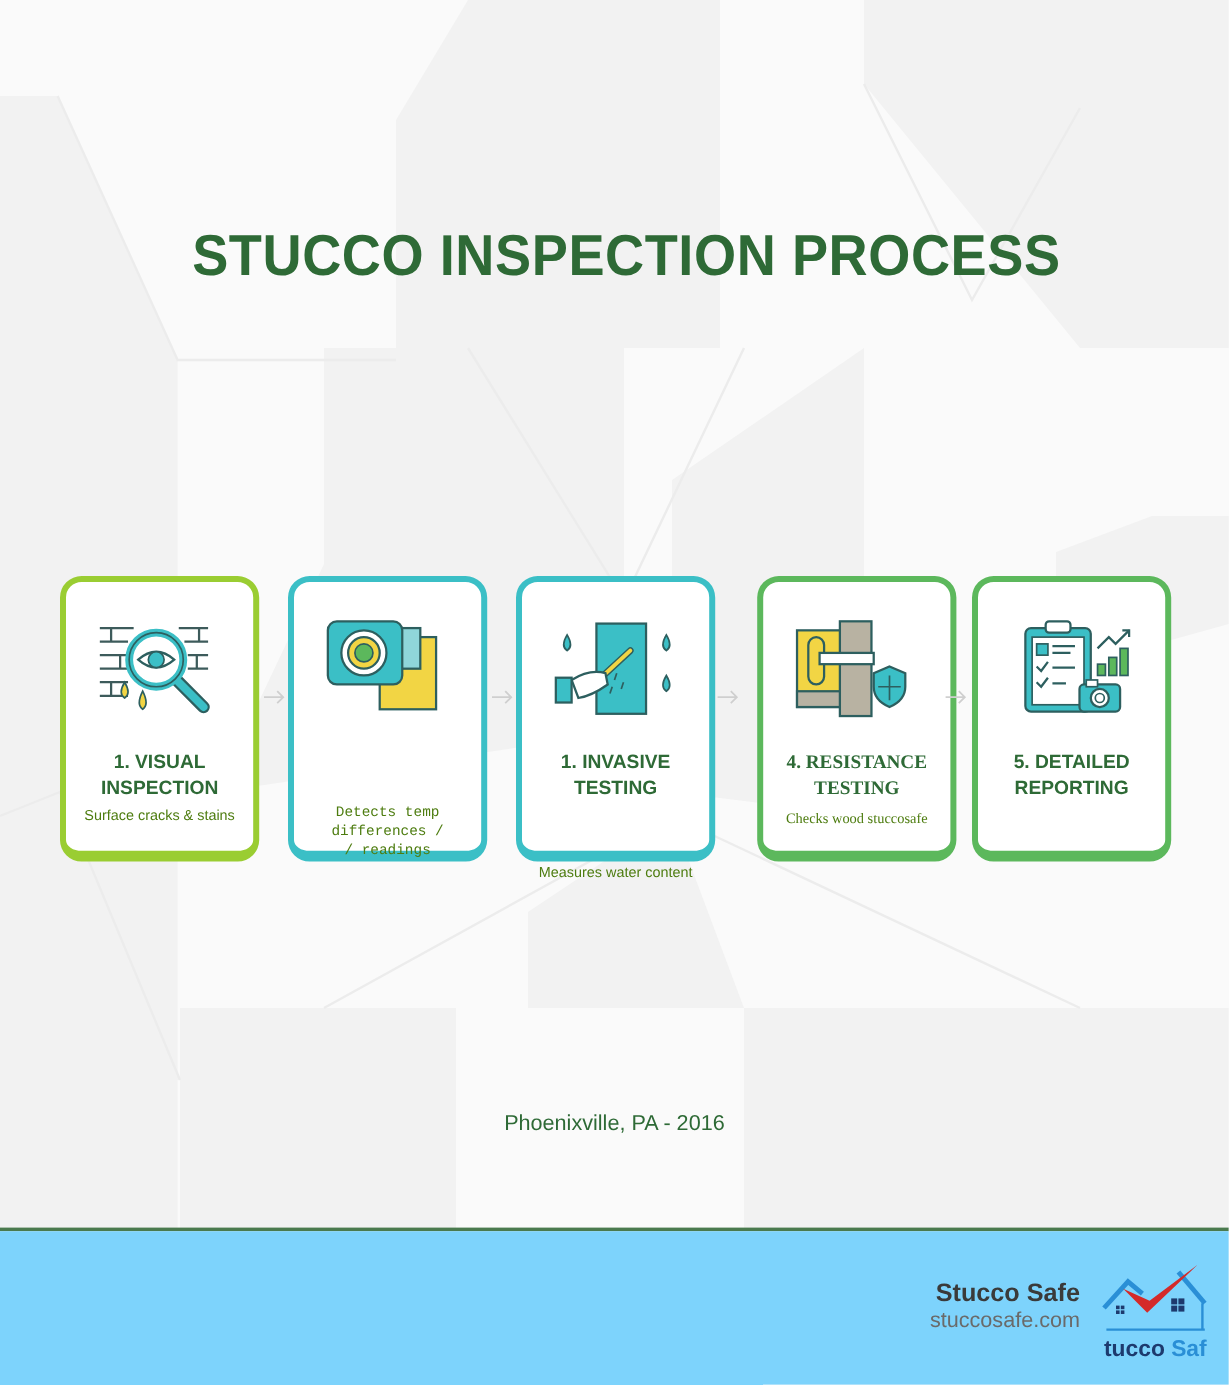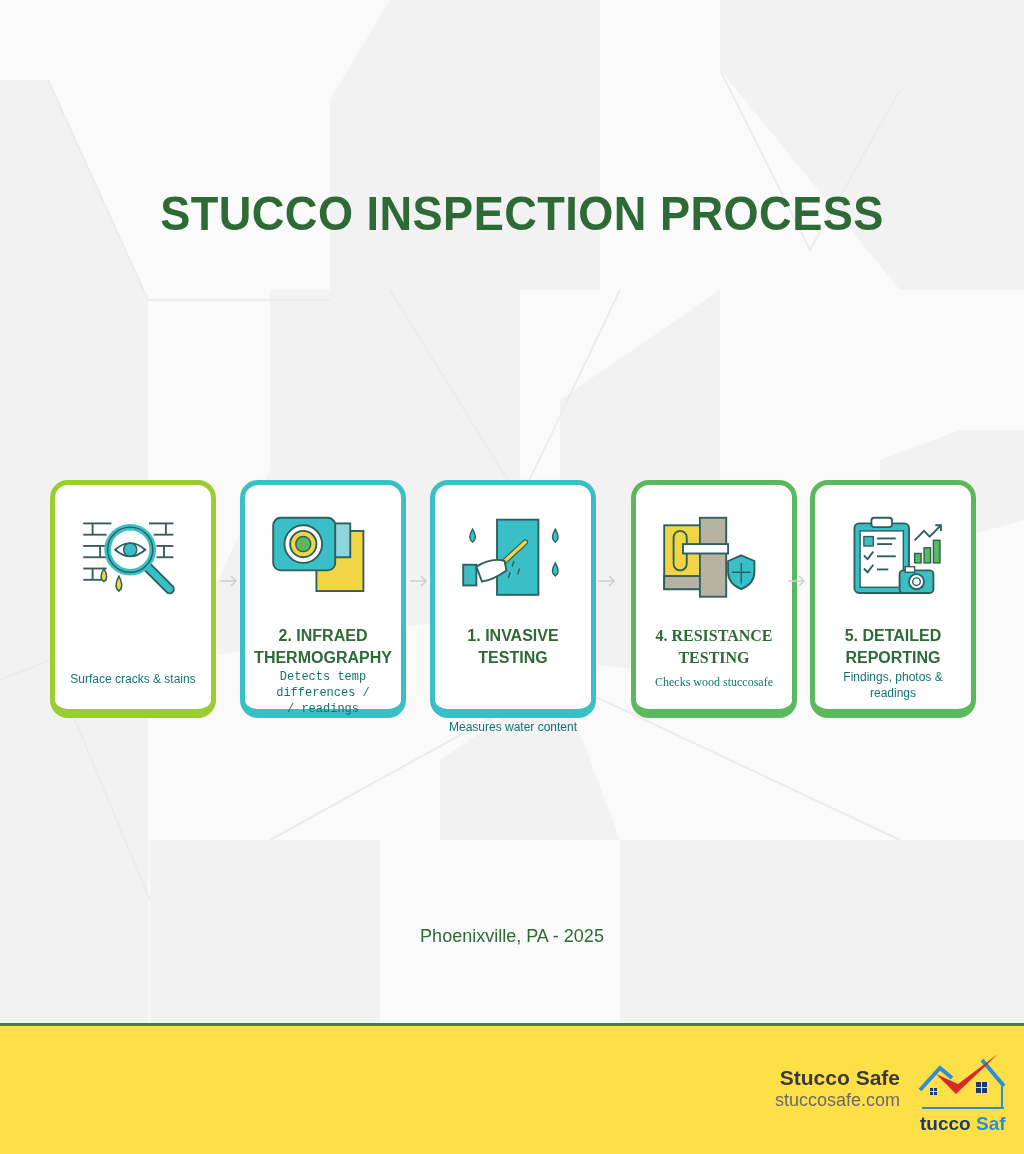--- a/index.html
+++ b/index.html
@@ -20,29 +20,29 @@
     background:#fff; border-radius:18px; border:5px solid; border-bottom-width:9px;
     text-align:center;
   }
   .card .icon { position:absolute; left:0; top:26px; width:100%; height:100px; }
   .card .label {
     position:absolute; left:4px; right:4px; top:140px;
     font-size:16px; font-weight:bold; color:#2e6a36; line-height:22px;
   }
   .card .desc {
     position:absolute; left:4px; right:4px;
-    font-size:12px; color:#0f766e; line-height:16px;
+    font-size:12px; color:#4d7c0f; line-height:16px;
   }
   .arrow { position:absolute; top:94px; width:22px; height:14px; }
   .location {
     position:absolute; left:0; top:926px; width:1024px; text-align:center;
     font-size:18px; color:#2e6a36;
   }
   .rule { position:absolute; left:0; top:1023px; width:1024px; height:3px; background:#4a7a4e; }
-  .footer { position:absolute; left:0; top:1026px; width:1024px; height:128px; background:#fde047; }
+  .footer { position:absolute; left:0; top:1026px; width:1024px; height:128px; background:#7dd3fc; }
   .brand-name { position:absolute; right:124px; top:40px; font-size:21px; font-weight:bold; color:#3a3a3a; }
   .brand-url { position:absolute; right:124px; top:64px; font-size:18px; color:#6a6a6a;margin-left:11px; }
   .logo { position:absolute; left:918px; top:24px; width:88px; height:84px; }
 </style>
 </head>
 <body>
 
 <svg class="bg" viewBox="0 0 1024 1024">
   <g fill="#f2f2f2">
     <polygon points="48,80 148,300 148,1024 0,1024 0,80"></polygon>
@@ -90,42 +90,42 @@
       </g>
       <line x1="98" y1="56" x2="122" y2="80" stroke="#2d5f5f" stroke-width="11" stroke-linecap="round"></line>
       <line x1="98" y1="56" x2="122" y2="80" stroke="#3bbfc6" stroke-width="7" stroke-linecap="round"></line>
       <circle cx="80" cy="38" r="24" fill="#fff" stroke="#3bbfc6" stroke-width="7"></circle>
       <circle cx="80" cy="38" r="24" fill="none" stroke="#2d5f5f" stroke-width="1.5"></circle>
       <path d="M64 38 Q80 24 96 38 Q80 52 64 38 Z" fill="#fff" stroke="#2d5f5f" stroke-width="2"></path>
       <circle cx="80" cy="38" r="7" fill="#3bbfc6" stroke="#2d5f5f" stroke-width="1.5"></circle>
       <path d="M52 58 Q46 68 52 72 Q58 68 52 58 Z" fill="#f2d544" stroke="#2d5f5f" stroke-width="1.5"></path>
       <path d="M68 66 Q62 78 68 82 Q74 78 68 66 Z" fill="#f2d544" stroke="#2d5f5f" stroke-width="1.5"></path>
     </svg>
+    <div class="label">
+      <div>1. VISUAL</div>
+      <div>INSPECTION</div>
+    </div>
     <div class="desc" style="top:186px;">
       <div>Surface cracks &amp; stains</div>
     </div>
   </div>
 
   <svg class="arrow" style="left:168px;" viewBox="0 0 22 14">
       <path d="M2 7 H18 M13 2 L18 7 L13 12" stroke="#cfcfcf" stroke-width="1.5" fill="none"></path>
     </svg>
 
   <div class="card" style="left:190px; border-color:#3bbfc6;">
     <svg class="icon" viewBox="0 0 166 100">
       <rect x="76" y="18" width="50" height="64" fill="#f2d544" stroke="#2d5f5f" stroke-width="2"></rect>
       <rect x="90" y="10" width="22" height="36" fill="#8fd6da" stroke="#2d5f5f" stroke-width="2"></rect>
       <rect x="30" y="4" width="66" height="56" rx="8" fill="#3bbfc6" stroke="#2d5f5f" stroke-width="2"></rect>
       <circle cx="62" cy="32" r="20" fill="#fff" stroke="#2d5f5f" stroke-width="2"></circle>
       <circle cx="62" cy="32" r="14" fill="#f2d544" stroke="#2d5f5f" stroke-width="2"></circle>
       <circle cx="62" cy="32" r="8" fill="#5cb85c" stroke="#2d5f5f" stroke-width="1.5"></circle>
     </svg>
-    <div class="label">
-      <div>2. INFRAED</div>
-      <div>THERMOGRAPHY</div>
-    </div>
     <div class="desc" style="top:184px;font-family:Liberation Mono, monospace;">
       <div>Detects temp differences /</div>
       <div>/ readings</div>
     </div>
   </div>
 
   <svg class="arrow" style="left:358px;" viewBox="0 0 22 14">
       <path d="M2 7 H18 M13 2 L18 7 L13 12" stroke="#cfcfcf" stroke-width="1.5" fill="none"></path>
     </svg>
 
@@ -205,28 +205,24 @@
       <rect x="126" y="28" width="7" height="24" fill="#5cb85c" stroke="#2d5f5f" stroke-width="1.5"></rect>
       <rect x="90" y="60" width="36" height="24" rx="4" fill="#3bbfc6" stroke="#2d5f5f" stroke-width="2"></rect>
       <rect x="96" y="56" width="10" height="6" fill="#fff" stroke="#2d5f5f" stroke-width="1.5"></rect>
       <circle cx="108" cy="72" r="8" fill="#fff" stroke="#2d5f5f" stroke-width="2"></circle>
       <circle cx="108" cy="72" r="4" fill="none" stroke="#2d5f5f" stroke-width="1.5"></circle>
     </svg>
     <div class="label">
       <div>5. DETAILED</div>
       <div>REPORTING</div>
     </div>
-    <div class="desc" style="top:184px;">
-      <div>Findings, photos &amp;</div>
-      <div>readings</div>
-    </div>
   </div>
 </div>
 
-<div class="location">Phoenixville, PA - 2025</div>
+<div class="location">Phoenixville, PA - 2016</div>
 
 <div class="rule"></div>
 
 <div class="footer">
   <div class="brand-name">Stucco Safe</div>
   <div class="brand-url">stuccosafe.com</div>
   <svg class="logo" viewBox="0 0 88 84">
     <path d="M2 40 L22 18 L34 28" stroke="#2a8fd6" stroke-width="4" fill="none"></path>
     <path d="M64 10 L86 36" stroke="#2a8fd6" stroke-width="4" fill="none"></path>
     <line x1="4" y1="58" x2="86" y2="58" stroke="#2a8fd6" stroke-width="2"></line>

